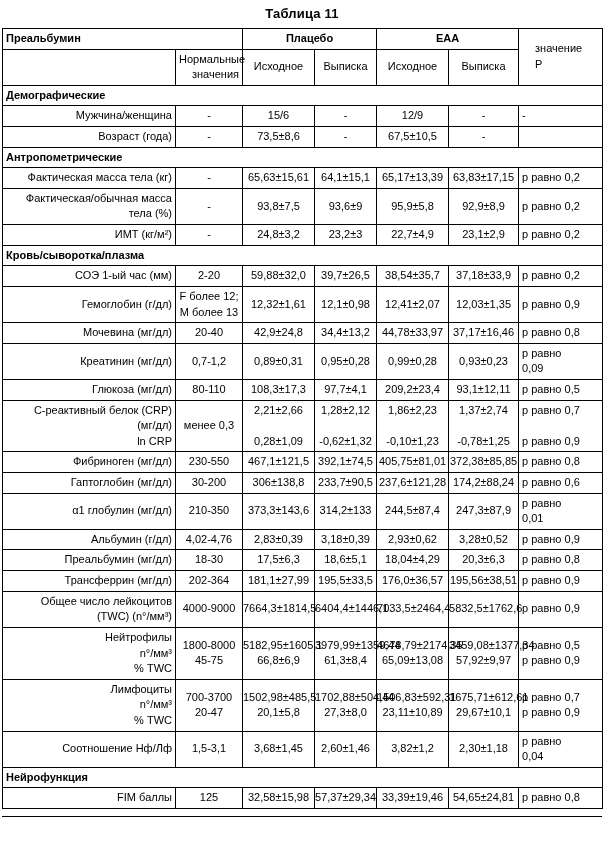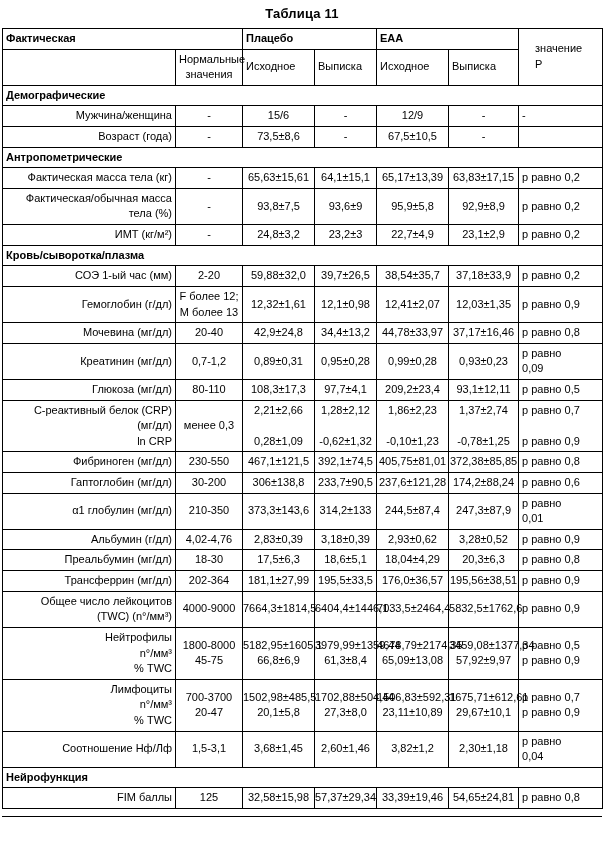--- a/index.html
+++ b/index.html
@@ -14,24 +14,24 @@
     text-align: center; font-size: 13px; font-weight: bold;
     padding: 3px 0 7px 0; letter-spacing: 0.2px;
   }
   table { border-collapse: collapse; table-layout: fixed; width: 600px; }
   th, td {
     border: 1px solid #000;
     font-size: 11px; line-height: 1.42;
     padding: 2px 3px; vertical-align: middle;
     font-weight: normal;
   }
-  th { text-align: left; }
+  th { text-align: center; }
   .head-bold { font-weight: bold; }
   .head-left { text-align: left; vertical-align: top; }
-  .normal-head { text-align: center; white-space: pre-wrap; vertical-align: top; }
+  .normal-head { text-align: right; white-space: pre-wrap; vertical-align: top; }
   .p-head { text-align: left; white-space: pre-line; vertical-align: middle; padding-left: 16px; }
   .section-cell { font-weight: bold; text-align: left; }
   .label-cell { text-align: right; white-space: pre-wrap; }
   .value-cell { text-align: center; white-space: pre; padding-left: 0; padding-right: 0; }
   .p-cell { text-align: left; white-space: pre-line; padding: 2px 1px 2px 3px; }
   .bottom-rule { width: 600px; border-top: 1px solid #000; margin-top: 7px; }
 </style>
 </head>
 <body>
 
@@ -43,21 +43,21 @@
       <col style="width:173px">
         <col style="width:67px">
         <col style="width:72px">
       <col style="width:62px">
         <col style="width:72px">
         <col style="width:70px">
       <col style="width:84px">
     </colgroup>
     <thead>
       <tr>
-        <th colspan="2" class="head-bold head-left">Фактическая</th>
+        <th colspan="2" class="head-bold head-left">Преальбумин</th>
         <th colspan="2" class="head-bold">Плацебо</th>
         <th colspan="2" class="head-bold">ЕАА</th>
         <th rowspan="2" class="p-head">значение
 Р</th>
       </tr>
       <tr>
         <th></th>
         <th class="normal-head">Нормальные значения</th>
         <th>Исходное</th>
         <th>Выписка</th>

